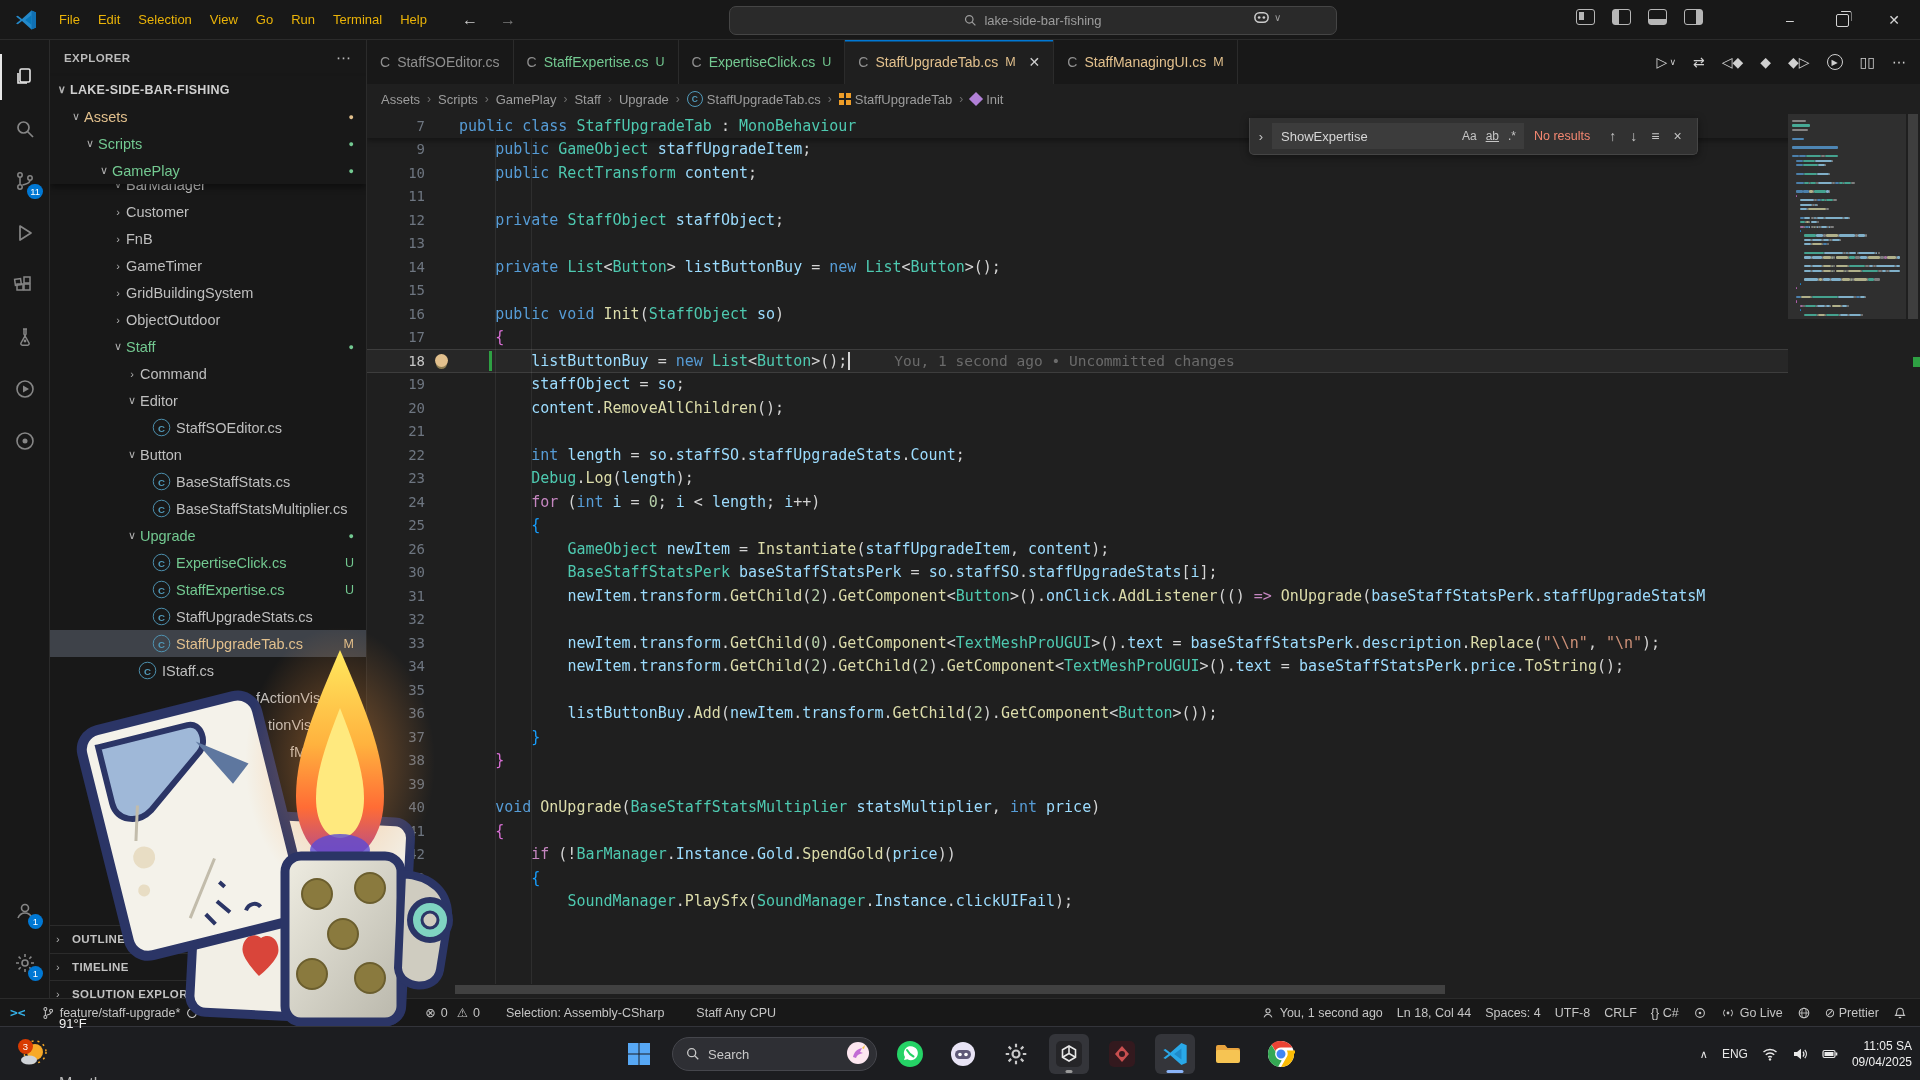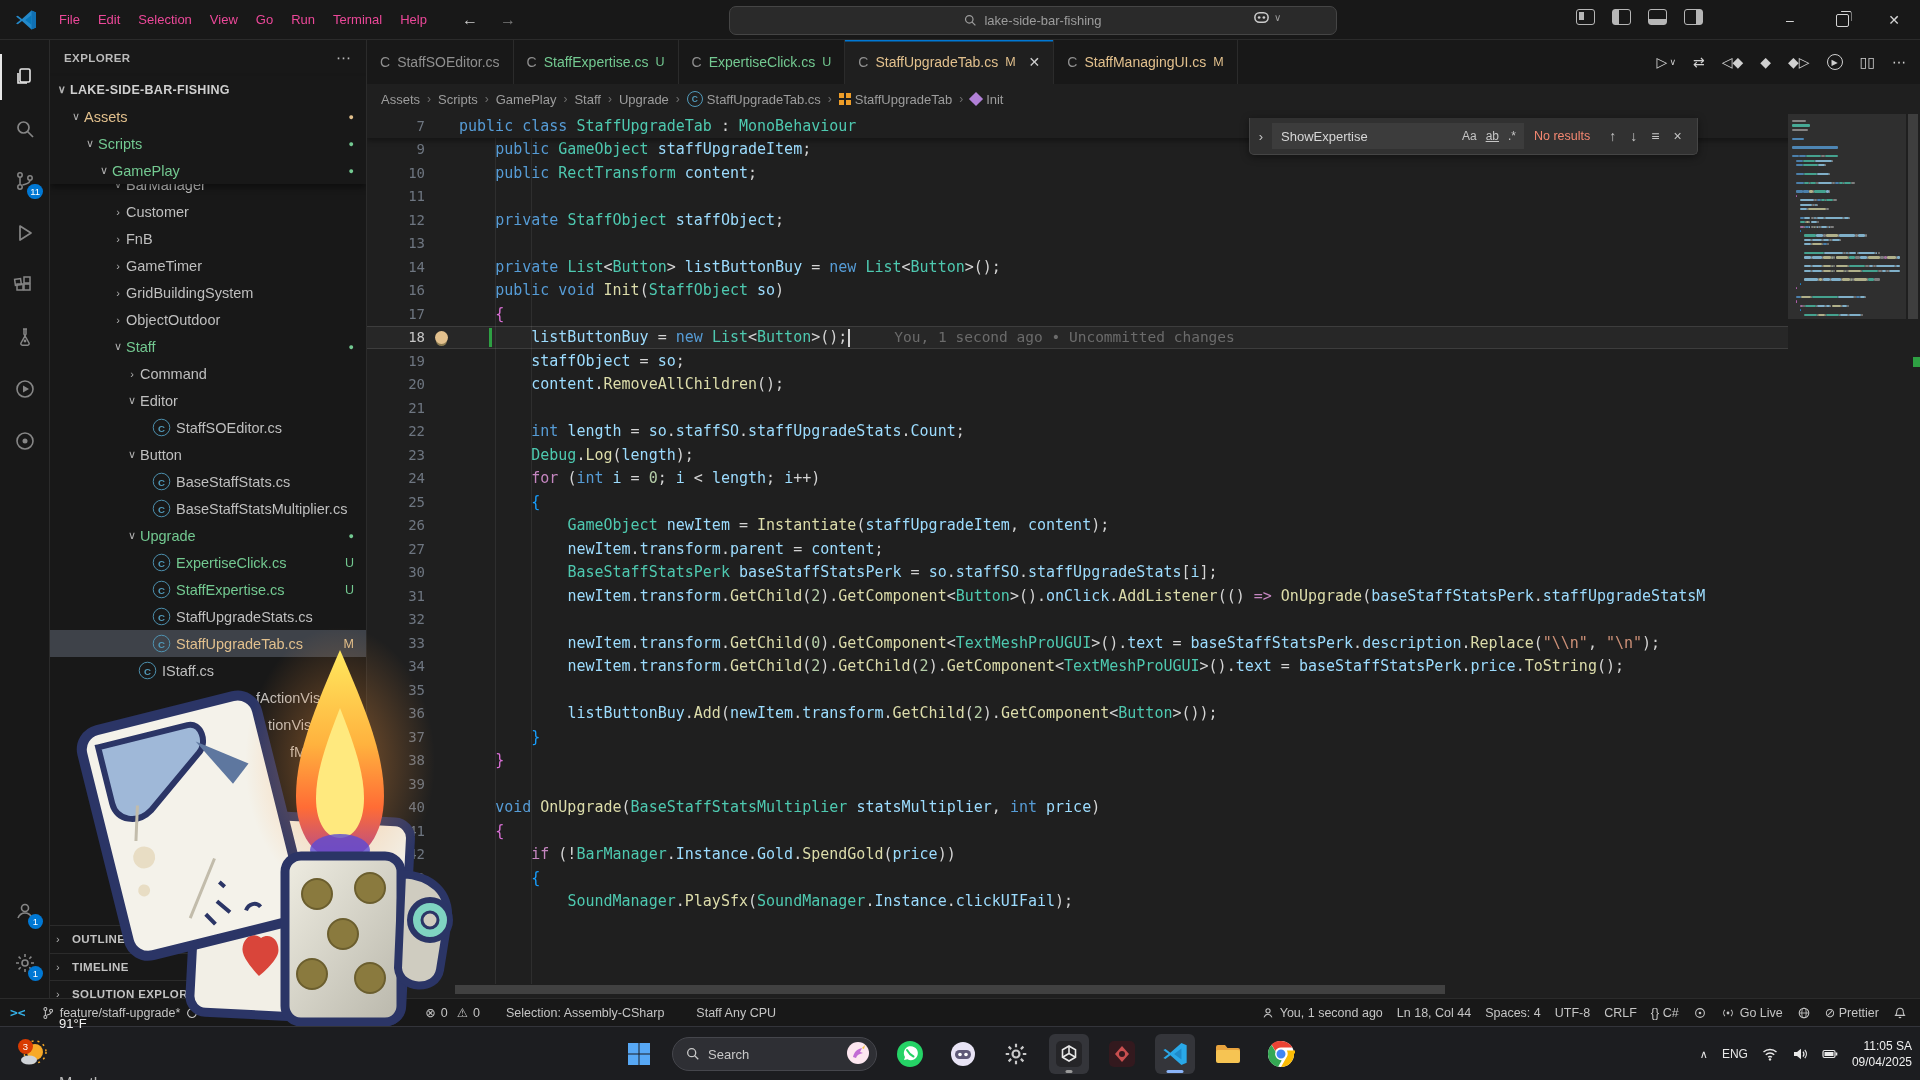--- a/index.html
+++ b/index.html
@@ -3,21 +3,21 @@
 <meta charset="utf-8">
 <style>
   html,body{margin:0;padding:0;background:#000;}
   #root{position:relative;width:1920px;height:1080px;background:#1f1f1f;overflow:hidden;
         font-family:"Liberation Sans",sans-serif;color:#cccccc;-webkit-font-smoothing:antialiased;}
 
   
   #titlebar{position:absolute;left:0;top:0;width:1920px;height:40px;background:#181818;
             display:flex;align-items:center;border-bottom:1px solid #2b2b2b;box-sizing:border-box;}
   #vslogo{width:24px;height:24px;margin:0 12px 0 14px;flex:0 0 auto;}
-  .menu-item{font-size:13px;color:#ec4899;padding:4px 9px;border-radius:5px;cursor:default;}
+  .menu-item{font-size:13px;color:#eab308;padding:4px 9px;border-radius:5px;cursor:default;}
   .nav-arrows{margin-left:26px;display:flex;gap:22px;font-size:16px;color:#cccccc;}
   .nav-arrows .dim{color:#7a7a7a;}
   #cmdcenter{position:absolute;left:729px;top:6px;width:606px;height:27px;background:#2a2a2a;
              border:1px solid #454545;border-radius:7px;display:flex;align-items:center;justify-content:center;
              font-size:13px;color:#9d9d9d;gap:7px;}
   #copilot{position:absolute;left:1252px;top:8px;display:flex;align-items:center;gap:3px;color:#cccccc;}
   .layout-icons{position:absolute;left:1576px;top:9px;display:flex;gap:17px;align-items:center;}
   .lic{width:17px;height:14px;border:1.4px solid #b6b6b6;border-radius:3px;position:relative;}
   .lic.grid:before{content:"";position:absolute;left:2px;top:2px;width:5px;height:8px;background:#b6b6b6;}
   .lic.left:before{content:"";position:absolute;left:0;top:0;width:6px;height:100%;background:#b6b6b6;}
@@ -527,20 +527,25 @@
           <span class="ln">13</span>
           <span class="gmargin"></span>
           <span class="ctext"></span>
         </div>
         <div class="cline">
           <span class="ln">14</span>
           <span class="gmargin"></span>
           <span class="ctext">    <span class="tk-kw">private </span><span class="tk-ty">List</span><span class="tk-pu">&lt;</span><span class="tk-ty">Button</span><span class="tk-pu">&gt; </span><span class="tk-va">listButtonBuy</span><span class="tk-pu"> = </span><span class="tk-kw">new </span><span class="tk-ty">List</span><span class="tk-pu">&lt;</span><span class="tk-ty">Button</span><span class="tk-pu">&gt;();</span></span>
         </div>
         <div class="cline">
+          <span class="ln">15</span>
+          <span class="gmargin"></span>
+          <span class="ctext"></span>
+        </div>
+        <div class="cline">
           <span class="ln">16</span>
           <span class="gmargin"></span>
           <span class="ctext">    <span class="tk-kw">public </span><span class="tk-kw">void </span><span class="tk-me">Init</span><span class="tk-pu">(</span><span class="tk-ty">StaffObject </span><span class="tk-va">so</span><span class="tk-pu">)</span></span>
         </div>
         <div class="cline">
           <span class="ln">17</span>
           <span class="gmargin"></span>
           <span class="ctext">    <span class="tk-b2">{</span></span>
         </div>
         <div class="cline cur">
@@ -583,25 +588,20 @@
         </div>
         <div class="cline">
           <span class="ln">25</span>
           <span class="gmargin"></span>
           <span class="ctext">        <span class="tk-b3">{</span></span>
         </div>
         <div class="cline">
           <span class="ln">26</span>
           <span class="gmargin"></span>
           <span class="ctext">            <span class="tk-ty">GameObject </span><span class="tk-va">newItem</span><span class="tk-pu"> = </span><span class="tk-me">Instantiate</span><span class="tk-pu">(</span><span class="tk-va">staffUpgradeItem</span><span class="tk-pu">, </span><span class="tk-va">content</span><span class="tk-pu">);</span></span>
-        </div>
-        <div class="cline">
-          <span class="ln">27</span>
-          <span class="gmargin"></span>
-          <span class="ctext">            <span class="tk-va">newItem</span><span class="tk-pu">.</span><span class="tk-va">transform</span><span class="tk-pu">.</span><span class="tk-va">parent</span><span class="tk-pu"> = </span><span class="tk-va">content</span><span class="tk-pu">;</span></span>
         </div>
         <div class="cline">
           <span class="ln">30</span>
           <span class="gmargin"></span>
           <span class="ctext">            <span class="tk-ty">BaseStaffStatsPerk </span><span class="tk-va">baseStaffStatsPerk</span><span class="tk-pu"> = </span><span class="tk-va">so</span><span class="tk-pu">.</span><span class="tk-va">staffSO</span><span class="tk-pu">.</span><span class="tk-va">staffUpgradeStats</span><span class="tk-pu">[</span><span class="tk-va">i</span><span class="tk-pu">];</span></span>
         </div>
         <div class="cline">
           <span class="ln">31</span>
           <span class="gmargin"></span>
           <span class="ctext">            <span class="tk-va">newItem</span><span class="tk-pu">.</span><span class="tk-va">transform</span><span class="tk-pu">.</span><span class="tk-me">GetChild</span><span class="tk-pu">(</span><span class="tk-nu">2</span><span class="tk-pu">).</span><span class="tk-me">GetComponent</span><span class="tk-pu">&lt;</span><span class="tk-ty">Button</span><span class="tk-pu">&gt;().</span><span class="tk-va">onClick</span><span class="tk-pu">.</span><span class="tk-me">AddListener</span><span class="tk-pu">(() </span><span class="tk-ct">=&gt; </span><span class="tk-me">OnUpgrade</span><span class="tk-pu">(</span><span class="tk-va">baseStaffStatsPerk</span><span class="tk-pu">.</span><span class="tk-va">staffUpgradeStatsM</span></span>

